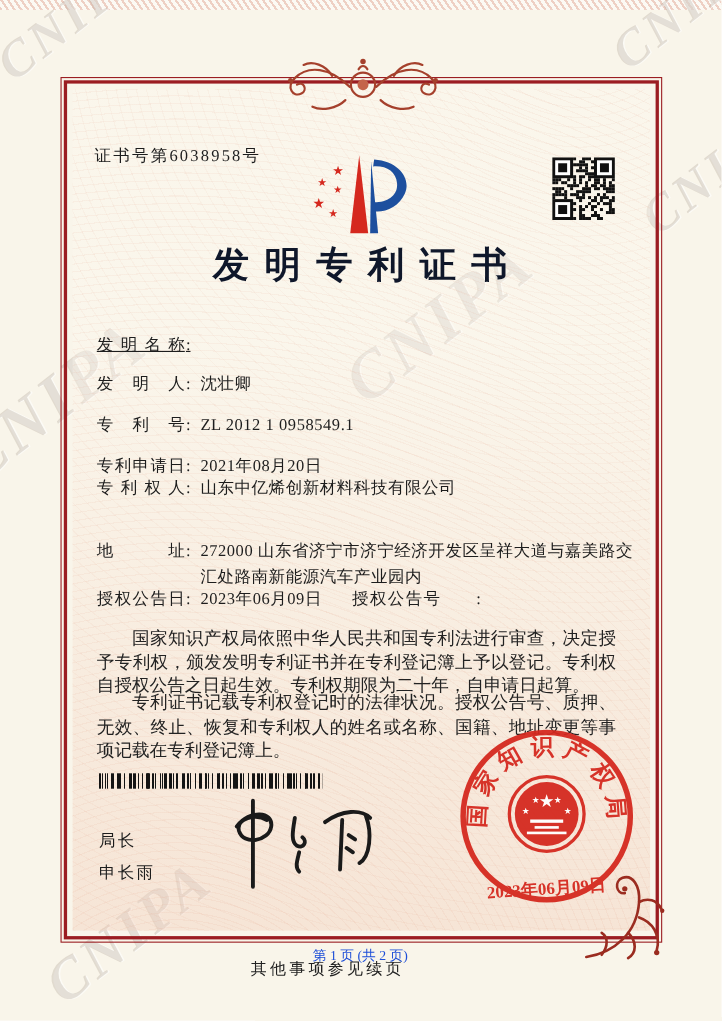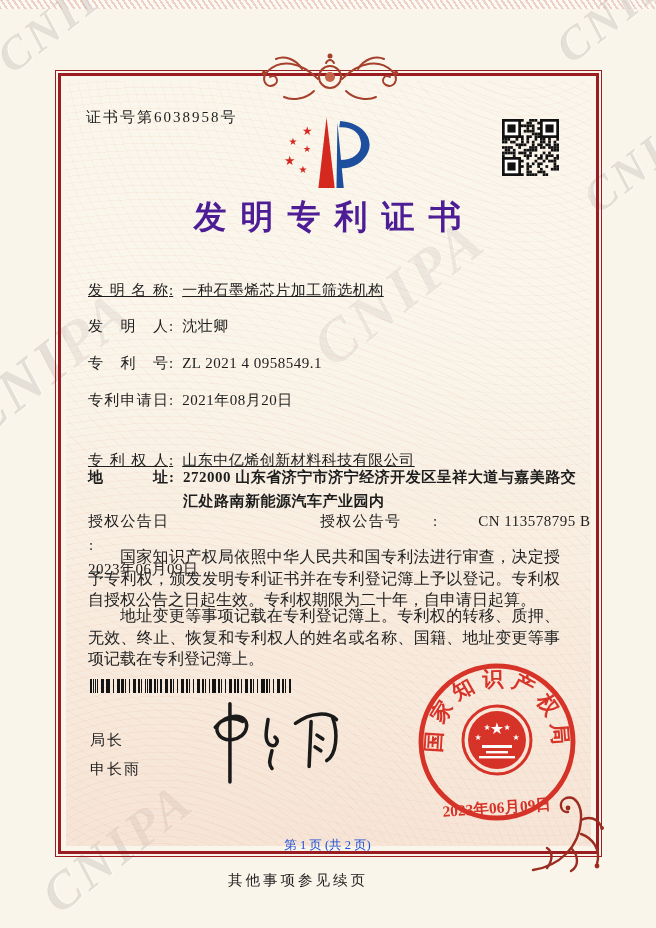--- a/index.html
+++ b/index.html
@@ -19,28 +19,28 @@
   
   .frame{position:absolute;left:55px;top:70px;width:545px;height:785px;
     border:1px solid #9b1d22;z-index:1;}
   .frame-inner{position:absolute;inset:2px;border:3px solid #9b1d22;}
   .guilloche{position:absolute;inset:5px;
     background:
       linear-gradient(180deg,rgba(253,248,238,.35) 30%,rgba(244,214,196,.38) 80%,rgba(242,206,186,.42)),
       repeating-radial-gradient(circle at 18% 118%,rgba(214,122,92,.10) 0 1px,transparent 1px 7px),
       repeating-radial-gradient(circle at 88% -12%,rgba(214,122,92,.08) 0 1px,transparent 1px 9px);}
 
-  .content{position:absolute;inset:0;z-index:2;color:#1d1d1d;}
+  .content{position:absolute;inset:0;z-index:2;color:#1d1d1d;margin-top:24px;}
 
   .cert-no{position:absolute;left:86px;top:108px;font-size:15px;letter-spacing:2px;}
   .logo{position:absolute;left:284px;top:112px;width:86px;height:84px;}
   .qr{position:absolute;left:502px;top:119px;width:57px;height:57px;}
 
   .cert-title{position:absolute;left:55px;top:195px;width:545px;text-align:center;
-    font-size:33px;font-weight:600;letter-spacing:14px;text-indent:14px;color:#4c1d95;}
+    font-size:33px;font-weight:600;letter-spacing:14px;text-indent:14px;color:#0f172a;}
 
   .row{position:absolute;left:88px;display:flex;font-size:15px;line-height:24px;}
   .flabel{display:inline-block;width:80px;text-align:justify;text-align-last:justify;flex:none;}
   .colon{margin:0 9px 0 1px;flex:none;}
   .fvalue{flex:none;letter-spacing:.5px;}
   .fvalue.wrap{width:402px;white-space:normal;}
 
   .para{position:absolute;left:88px;width:472px;font-size:16px;line-height:21.5px;
     text-indent:2em;color:#222;text-align:justify;}
 
@@ -289,60 +289,58 @@
           <rect fill="#fff" x="3" y="45" width="15" height="15"></rect>
           <rect x="6" y="48" width="9" height="9"></rect>
         </g>
     </svg>
 
     <div class="cert-title">发明专利证书</div>
 
     <div class="row" style="top:278px;text-decoration:underline;">
       <span class="flabel">发明名称</span>
         <span class="colon">:</span>
-      <span class="fvalue">一种石墨烯芯片加工筛选机构</span>
     </div>
     <div class="row" style="top:314px;">
       <span class="flabel">发明人</span>
         <span class="colon">:</span>
       <span class="fvalue">沈壮卿</span>
     </div>
     <div class="row" style="top:351px;">
       <span class="flabel">专利号</span>
         <span class="colon">:</span>
-      <span class="fvalue">ZL 2021 4 0958549.1</span>
+      <span class="fvalue">ZL 2012 1 0958549.1</span>
     </div>
     <div class="row" style="top:388px;">
       <span class="flabel">专利申请日</span>
         <span class="colon">:</span>
       <span class="fvalue">2021年08月20日</span>
     </div>
-    <div class="row" style="top:448px;text-decoration:underline;">
+    <div class="row" style="top:408px;">
       <span class="flabel">专利权人</span>
         <span class="colon">:</span>
       <span class="fvalue">山东中亿烯创新材料科技有限公司</span>
     </div>
-    <div class="row" style="top:465px;font-weight:bold;">
+    <div class="row" style="top:465px;">
       <span class="flabel">地址</span>
         <span class="colon">:</span>
       <span class="fvalue wrap">272000 山东省济宁市济宁经济开发区呈祥大道与嘉美路交汇处路南新能源汽车产业园内</span>
     </div>
-    <div class="row" style="top:509px;flex-direction:column;">
+    <div class="row" style="top:509px;">
       <span class="flabel">授权公告日</span>
         <span class="colon">:</span>
       <span class="fvalue">2023年06月09日</span>
     </div>
     <div class="row" style="top:509px;left:320px;gap:32px;">
       <span class="flabel">授权公告号</span>
         <span class="colon">:</span>
-      <span class="fvalue">CN 113578795 B</span>
     </div>
 
     <p class="para" style="top:530px;">国家知识产权局依照中华人民共和国专利法进行审查，决定授予专利权，颁发发明专利证书并在专利登记簿上予以登记。专利权自授权公告之日起生效。专利权期限为二十年，自申请日起算。</p>
-    <p class="para" style="top:589px;">地址变更等事项记载在专利登记簿上。专利权的转移、质押、无效、终止、恢复和专利权人的姓名或名称、国籍、地址变更等事项记载在专利登记簿上。</p>
+    <p class="para" style="top:589px;">专利证书记载专利权登记时的法律状况。授权公告号、质押、无效、终止、恢复和专利权人的姓名或名称、国籍、地址变更等事项记载在专利登记簿上。</p>
 
     <div class="barcode"></div>
 
     <div class="director-title">局长</div>
     <div class="director-name">申长雨</div>
 
     <svg class="signature" viewBox="0 0 150 90">
       <g stroke="#1a1a1a" stroke-width="3.6" fill="none" stroke-linecap="round" stroke-linejoin="round">
         <path d="M18,30 C30,14 52,16 50,30 C48,44 24,48 20,34 C17,22 36,18 46,24"></path>
         <path d="M33,6 L33,86"></path>

